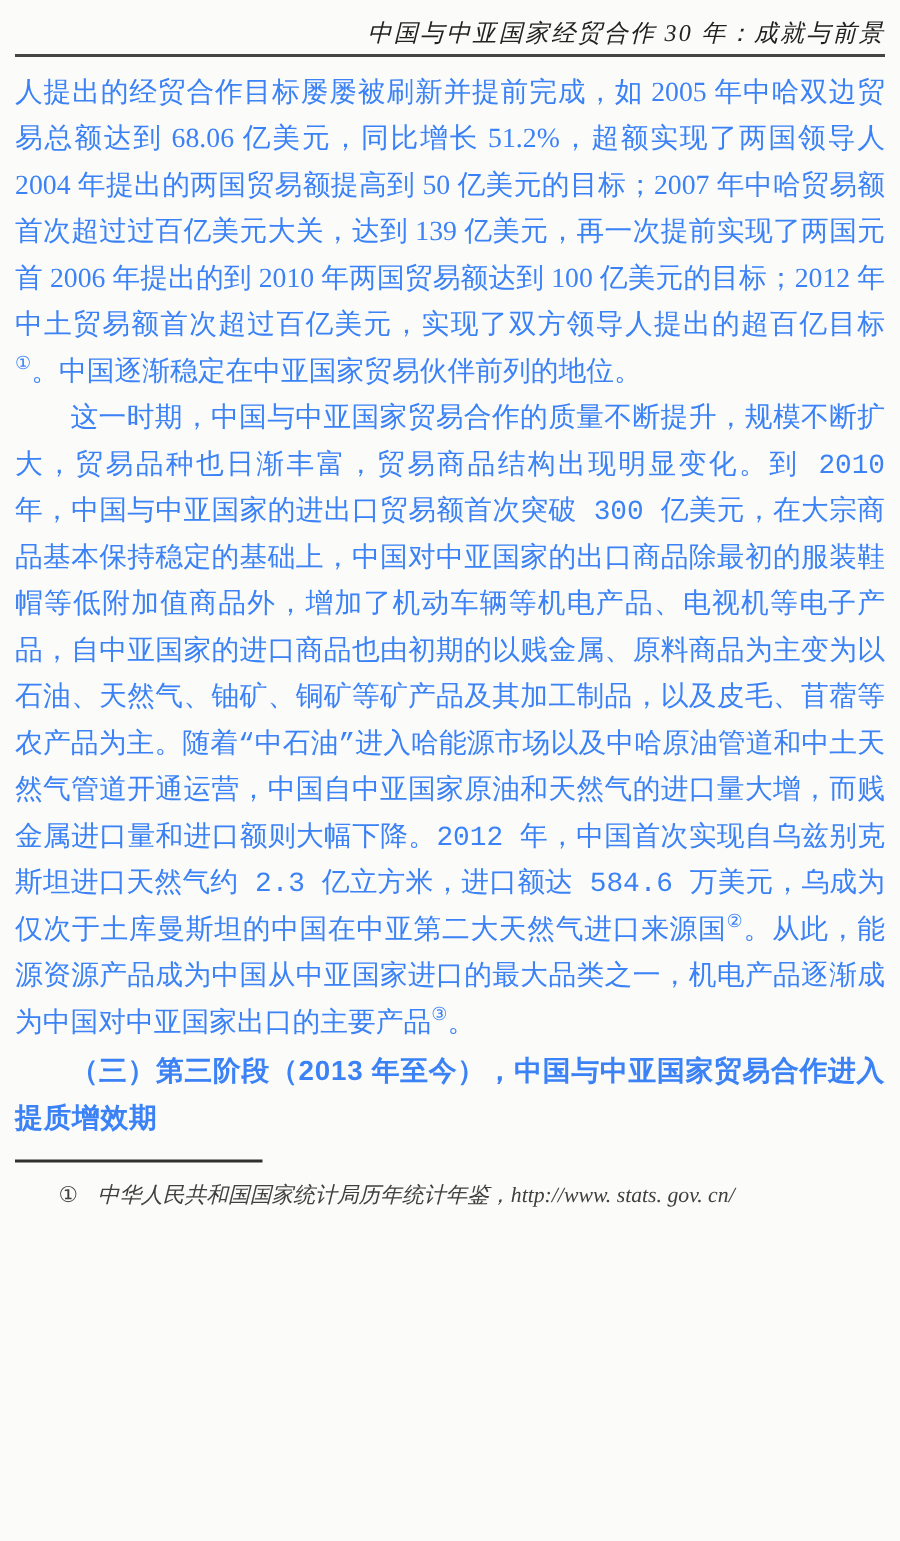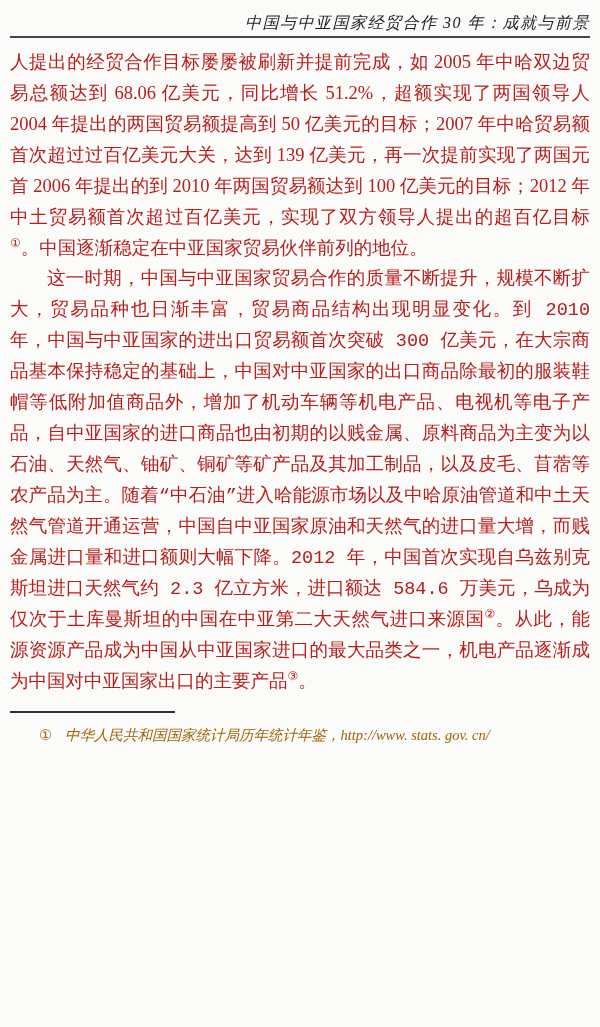--- a/index.html
+++ b/index.html
@@ -29,21 +29,21 @@
     width: 580px;
     border-bottom: 2px solid #454545;
     margin-top: 2px;
   }
   .body-text {
     margin-top: 9px;
     width: 580px;
     font-size: 18.5px;
     line-height: 31px;
     text-align: justify;
-    color: #b91c1c;
+    color: #3b82f6;
   }
   .para { margin: 0; }
   .para.indent { text-indent: 2em; font-family: Liberation Mono, monospace; }
   .para.heading {
     font-family: "Liberation Sans", "DejaVu Sans", sans-serif;
     font-weight: bold;
     letter-spacing: 0.5px;
   }
   sup.fn-ref {
     font-size: 12px;
@@ -54,40 +54,41 @@
     width: 165px;
     border-top: 2px solid #303030;
     margin: 13px 0 9px 0;
   }
   .footnotes {
     width: 580px;
     font-size: 14.5px;
     line-height: 27px;
     text-align: justify;
     font-style: italic;
-    color: #a16207;
+    color: #404040;
   }
   .footnote { margin: 0; text-indent: 2em; }
   .fn-marker {
     font-style: normal;
     margin-right: 13px;
   }
 </style>
 </head>
 <body>
 
 <div class="page">
   <div class="running-header">
     <div class="running-title">中国与中亚国家经贸合作 30 年：成就与前景</div>
   </div>
   <div class="header-rule"></div>
 
   <div class="body-text" id="paragraphs">
       <p class="para"><span>人提出的经贸合作目标屡屡被刷新并提前完成，如 2005 年中哈双边贸易总额达到 68.06 亿美元，同比增长 51.2%，超额实现了两国领导人 2004 年提出的两国贸易额提高到 50 亿美元的目标；2007 年中哈贸易额首次超过过百亿美元大关，达到 139 亿美元，再一次提前实现了两国元首 2006 年提出的到 2010 年两国贸易额达到 100 亿美元的目标；2012 年中土贸易额首次超过百亿美元，实现了双方领导人提出的超百亿目标</span><sup class="fn-ref">①</sup><span>。中国逐渐稳定在中亚国家贸易伙伴前列的地位。</span></p>
       <p class="para indent"><span>这一时期，中国与中亚国家贸易合作的质量不断提升，规模不断扩大，贸易品种也日渐丰富，贸易商品结构出现明显变化。到 2010 年，中国与中亚国家的进出口贸易额首次突破 300 亿美元，在大宗商品基本保持稳定的基础上，中国对中亚国家的出口商品除最初的服装鞋帽等低附加值商品外，增加了机动车辆等机电产品、电视机等电子产品，自中亚国家的进口商品也由初期的以贱金属、原料商品为主变为以石油、天然气、铀矿、铜矿等矿产品及其加工制品，以及皮毛、苜蓿等农产品为主。随着“中石油”进入哈能源市场以及中哈原油管道和中土天然气管道开通运营，中国自中亚国家原油和天然气的进口量大增，而贱金属进口量和进口额则大幅下降。2012 年，中国首次实现自乌兹别克斯坦进口天然气约 2.3 亿立方米，进口额达 584.6 万美元，乌成为仅次于土库曼斯坦的中国在中亚第二大天然气进口来源国</span><sup class="fn-ref">②</sup><span>。从此，能源资源产品成为中国从中亚国家进口的最大品类之一，机电产品逐渐成为中国对中亚国家出口的主要产品</span><sup class="fn-ref">③</sup><span>。</span></p>
+      <p class="para heading indent"><span>（三）第三阶段（2013 年至今），中国与中亚国家贸易合作进入提质增效期</span></p>
     </div>
 
   <div class="footnote-divider"></div>
 
   <div class="footnotes" id="footnotes">
       <p class="footnote"><span class="fn-marker">①</span><span class="fn-text">中华人民共和国国家统计局历年统计年鉴，http://www. stats. gov. cn/</span></p>
     </div>
 
 </div>
 

